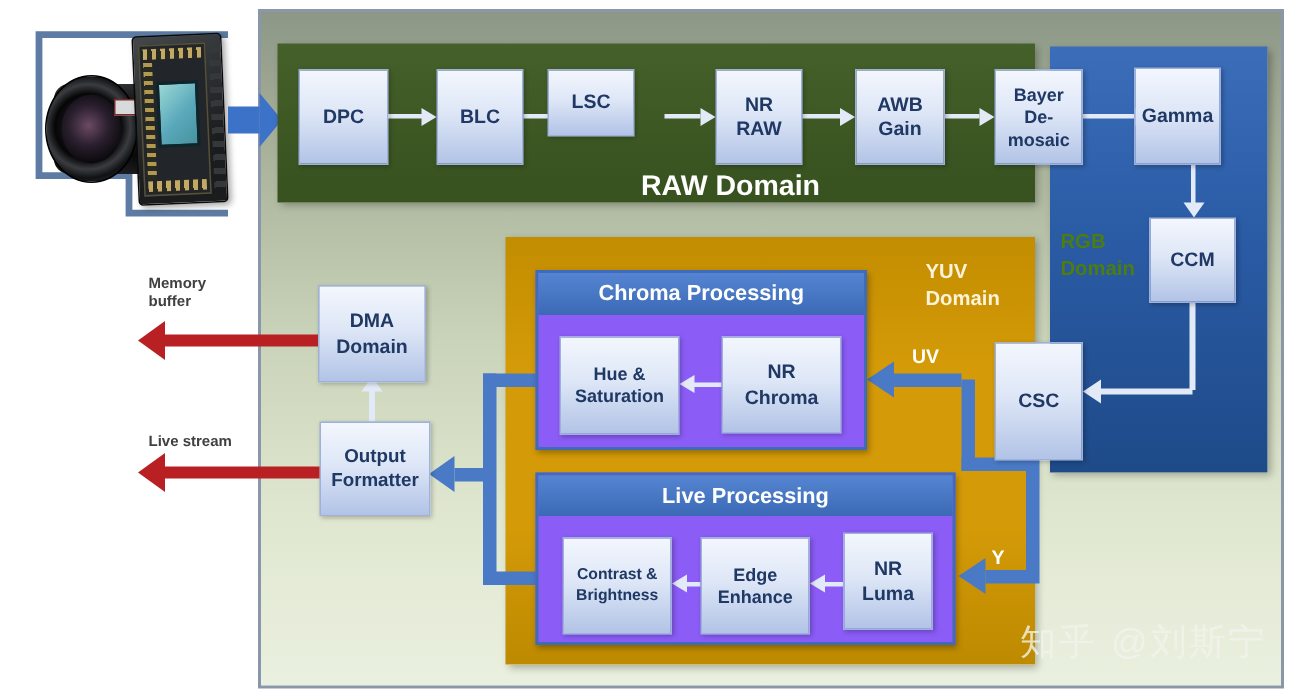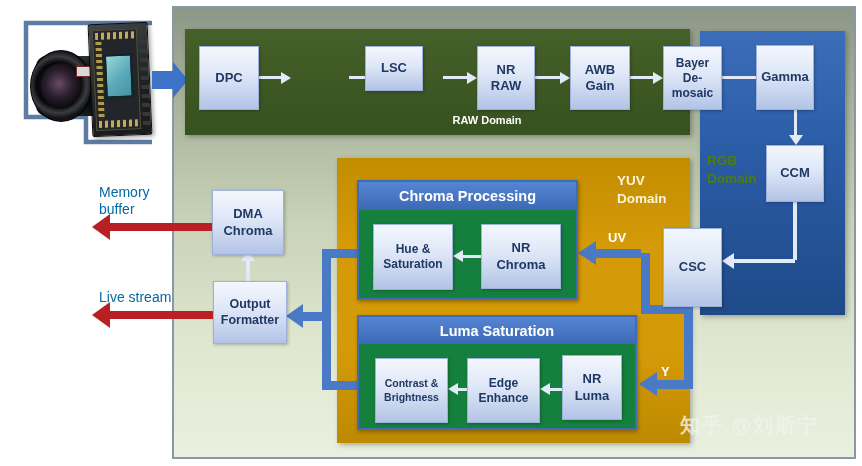--- a/index.html
+++ b/index.html
@@ -15,33 +15,33 @@
     background: linear-gradient(180deg, #8d9787 0%, #aab49c 22%, #c9d3b9 48%, #e0e7d0 75%, #eaf0df 100%);
   }
   .domain { position: absolute; box-shadow: 2px 2px 5px rgba(0,0,0,.28); }
   .pbox {
     position: absolute; display: flex; align-items: center; justify-content: center;
     text-align: center; white-space: pre-line; font-weight: bold; color: #1f3864;
     font-size: 13px; line-height: 1.25;
     background: linear-gradient(180deg, #f3f6fd 0%, #dee7f7 45%, #b2c3e6 100%);
     border: 1px solid #9db1da; box-shadow: 1px 1px 3px rgba(0,0,0,.25);
   }
-  .group { position: absolute; background: #15803d; border: 2px solid #3f6cb8; box-shadow: 1px 2px 4px rgba(0,0,0,.3); }
+  .group { position: absolute; background: #8b5cf6; border: 2px solid #3f6cb8; box-shadow: 1px 2px 4px rgba(0,0,0,.3); }
   .ghead {
     position: absolute; left: 0; top: 0; right: 0; display: flex; align-items: center; justify-content: center;
     color: #fff; font-weight: bold; background: linear-gradient(180deg, #5585d2, #3b69b5);
   }
   .seg  { position: absolute; background: #4a7ac6; }
   .lseg { position: absolute; background: #e3eaf7; }
   .rseg { position: absolute; background: #b92024; }
   .tri  { position: absolute; width: 0; height: 0; border-style: solid; border-color: transparent; }
   .domlabel { position: absolute; font-weight: bold; white-space: pre-line; line-height: 1.3; }
-  .blk-label { position: absolute; font-weight: normal; color: #0369a1; white-space: pre-line; line-height: 1.18; font-size: 14px; }
+  .blk-label { position: absolute; font-weight: bold; color: #404040; white-space: pre-line; line-height: 1.18; font-size: 10px; }
   .siglabel { position: absolute; color: #fff; font-weight: bold; font-size: 13px; }
-  .watermark { position: absolute; font-size: 20px; font-weight: bold; color: #f2f4ec; opacity: .8; letter-spacing: 2px; }
+  .watermark { position: absolute; font-size: 24px; font-weight: normal; color: #f2f4ec; opacity: .8; letter-spacing: 2px; }
   .photo-part { position: absolute; }
 </style>
 </head>
 <body>
 
 <div class="stage">
 
   <div class="panel"></div>
 
   <svg class="abs" style="left:0;top:0;width:190px;height:160px" viewBox="0 0 190 160">
@@ -58,21 +58,21 @@
     <div class="photo-part" style="left:6px;top:96px;width:39px;height:7px;background:repeating-linear-gradient(90deg,#c2a964 0 3px,#2a2a22 3px 6px)"></div>
     <div class="photo-part" style="left:6px;top:17px;width:6px;height:78px;background:repeating-linear-gradient(180deg,#b09a50 0 3px,#2a2a22 3px 6px)"></div>
     <div class="photo-part" style="left:14px;top:30px;width:28px;height:44px;border:2px solid #10242b;background:linear-gradient(135deg,#9ad8d4,#5aa8bb 55%,#47929f)"></div>
     <div class="photo-part" style="left:50px;top:8px;width:8px;height:98px;background:repeating-linear-gradient(180deg,#35383a 0 4px,rgba(0,0,0,0) 4px 9px)"></div>
   </div>
 
   <div class="abs" style="left:152px;top:71px;width:21px;height:18px;background:#3c72c7"></div>
   <div class="tri" style="left:173px;top:62px;border-width:18px 0 18px 15px;border-left-color:#3c72c7"></div>
 
   <div class="domain" style="left:185px;top:29px;width:505px;height:106px;background:linear-gradient(180deg,#46602a,#37511f)"></div>
-  <div class="domlabel" style="left:185px;top:113px;width:604px;text-align:center;color:#fff;font-size:11px">RAW Domain</div>
+  <div class="domlabel" style="left:185px;top:113px;width:604px;text-align:center;color:#fff;font-size:19px">RAW Domain</div>
 
   <div class="domain" style="left:700px;top:31px;width:145px;height:284px;background:linear-gradient(180deg,#3b6db9 0%,#2a5ba5 45%,#1e4a88 100%)"></div>
   <div class="domlabel" style="left:707px;top:152px;color:#4d7c0f;font-size:13.5px">RGB
 Domain</div>
 
   <div class="domain" style="left:337px;top:158px;width:353px;height:285px;background:linear-gradient(180deg,#c28d00 0%,#d49a08 30%,#d49a08 68%,#bd8a00 100%)"></div>
   <div class="domlabel" style="left:617px;top:172px;color:#fdf3d8;font-size:13.5px">YUV
 Domain</div>
 
   <div class="seg" style="left:322px;top:249px;width:36px;height:9px"></div>
@@ -111,31 +111,32 @@
   <div class="lseg" style="left:734px;top:259px;width:61px;height:4px"></div>
   <div class="tri" style="left:722px;top:253px;border-width:8px 12px 8px 0;border-right-color:#e3eaf7"></div>
 
   <div class="lseg" style="left:246px;top:259px;width:4px;height:22px"></div>
   <div class="tri" style="left:241px;top:251px;border-width:0 7px 10px 7px;border-bottom-color:#e3eaf7"></div>
 
   <div class="group" style="left:357px;top:180px;width:221px;height:120px">
     <div class="ghead" style="height:28px;font-size:14.5px">Chroma Processing</div>
   </div>
   <div class="group" style="left:357px;top:315px;width:280px;height:115px">
-    <div class="ghead" style="height:27px;font-size:14.5px">Luma Saturation</div>
+    <div class="ghead" style="height:27px;font-size:14.5px">Live Processing</div>
   </div>
 
   <div class="lseg" style="left:462px;top:255px;width:19px;height:3px"></div>
   <div class="tri" style="left:453px;top:250px;border-width:6.5px 10px 6.5px 0;border-right-color:#e3eaf7"></div>
   <div class="lseg" style="left:457px;top:388px;width:10px;height:3px"></div>
   <div class="tri" style="left:448px;top:383px;border-width:6.5px 10px 6.5px 0;border-right-color:#e3eaf7"></div>
   <div class="lseg" style="left:549px;top:388px;width:13px;height:3px"></div>
   <div class="tri" style="left:540px;top:383px;border-width:6.5px 10px 6.5px 0;border-right-color:#e3eaf7"></div>
 
   <div class="pbox" style="left:199px;top:46px;width:60px;height:64px">DPC</div>
+  <div class="pbox" style="left:291px;top:46px;width:58px;height:64px">BLC</div>
   <div class="pbox" style="left:365px;top:46px;width:58px;height:45px">LSC</div>
   <div class="pbox" style="left:477px;top:46px;width:58px;height:64px">NR
 RAW</div>
   <div class="pbox" style="left:570px;top:46px;width:60px;height:64px">AWB
 Gain</div>
   <div class="pbox" style="left:663px;top:46px;width:59px;height:64px;font-size:12px">Bayer
 De-
 mosaic</div>
   <div class="pbox" style="left:756px;top:45px;width:58px;height:65px">Gamma</div>
   <div class="pbox" style="left:766px;top:145px;width:58px;height:57px">CCM</div>
@@ -144,21 +145,21 @@
 Saturation</div>
   <div class="pbox" style="left:481px;top:224px;width:80px;height:65px">NR
 Chroma</div>
   <div class="pbox" style="left:375px;top:358px;width:73px;height:65px;font-size:10.5px">Contrast &amp;
 Brightness</div>
   <div class="pbox" style="left:467px;top:358px;width:73px;height:65px;font-size:12px">Edge
 Enhance</div>
   <div class="pbox" style="left:562px;top:355px;width:60px;height:65px">NR
 Luma</div>
   <div class="pbox" style="left:212px;top:190px;width:72px;height:65px">DMA
-Chroma</div>
+Domain</div>
   <div class="pbox" style="left:213px;top:281px;width:74px;height:63px;font-size:12.5px">Output
 Formatter</div>
 
   <div class="rseg" style="left:110px;top:223px;width:102px;height:8px"></div>
   <div class="tri" style="left:92px;top:214px;border-width:13px 18px 13px 0;border-right-color:#b92024"></div>
   <div class="rseg" style="left:110px;top:311px;width:103px;height:8px"></div>
   <div class="tri" style="left:92px;top:302px;border-width:13px 18px 13px 0;border-right-color:#b92024"></div>
   <div class="blk-label" style="left:99px;top:184px">Memory
 buffer</div>
   <div class="blk-label" style="left:99px;top:289px">Live stream</div>

